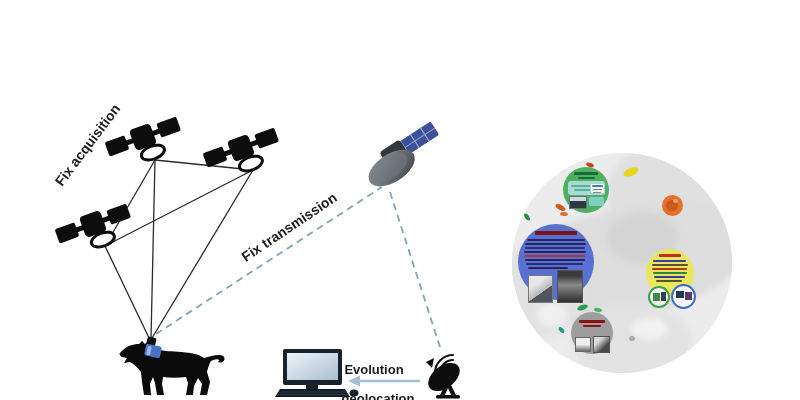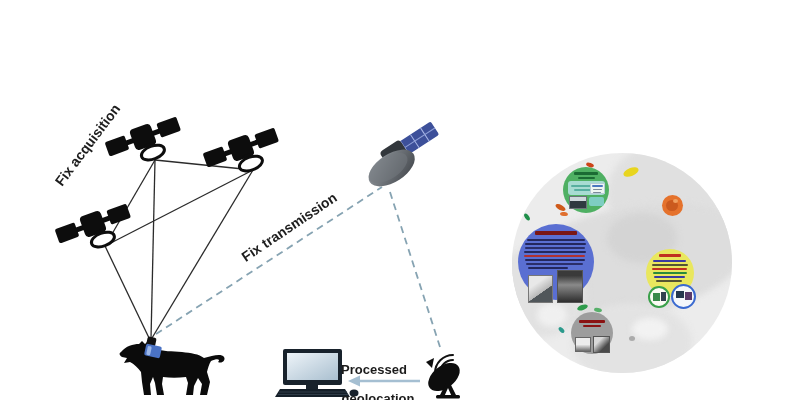--- a/index.html
+++ b/index.html
@@ -151,21 +151,21 @@
     </g>
 
     <g>
       <line x1="420" y1="381" x2="358" y2="381" stroke="#a5bfd2" stroke-width="2.5"></line>
       <polygon points="348,381 360,375.5 360,386.5" fill="#a5bfd2"></polygon>
     </g>
   </svg>
 
   <div class="rot-label fix-acq">Fix acquisition</div>
   <div class="rot-label fix-trans">Fix transmission</div>
-  <div class="proc-label proc1">Processed</div>
+  <div class="proc-label proc1">Evolution</div>
   <div class="proc-label proc2">geolocation</div>
 
   <div class="collage">
 
     <div class="blob" style="left:95px; top:-15px; width:150px; height:110px; background:#e0e0e0;"></div>
     <div class="blob" style="left:-10px; top:55px; width:250px; height:110px; background:#dddddd; transform:rotate(-12deg);"></div>
     <div class="blob" style="left:-25px; top:95px; width:100px; height:90px; background:#e2e2e2;"></div>
     <div class="blob" style="left:60px; top:150px; width:120px; height:80px; background:#e3e3e3;"></div>
     <div class="blob" style="left:95px; top:60px; width:70px; height:50px; background:#d4d4d4;"></div>
     <div class="blob" style="left:55px; top:35px; width:26px; height:20px; background:#f4f4f4;"></div>

